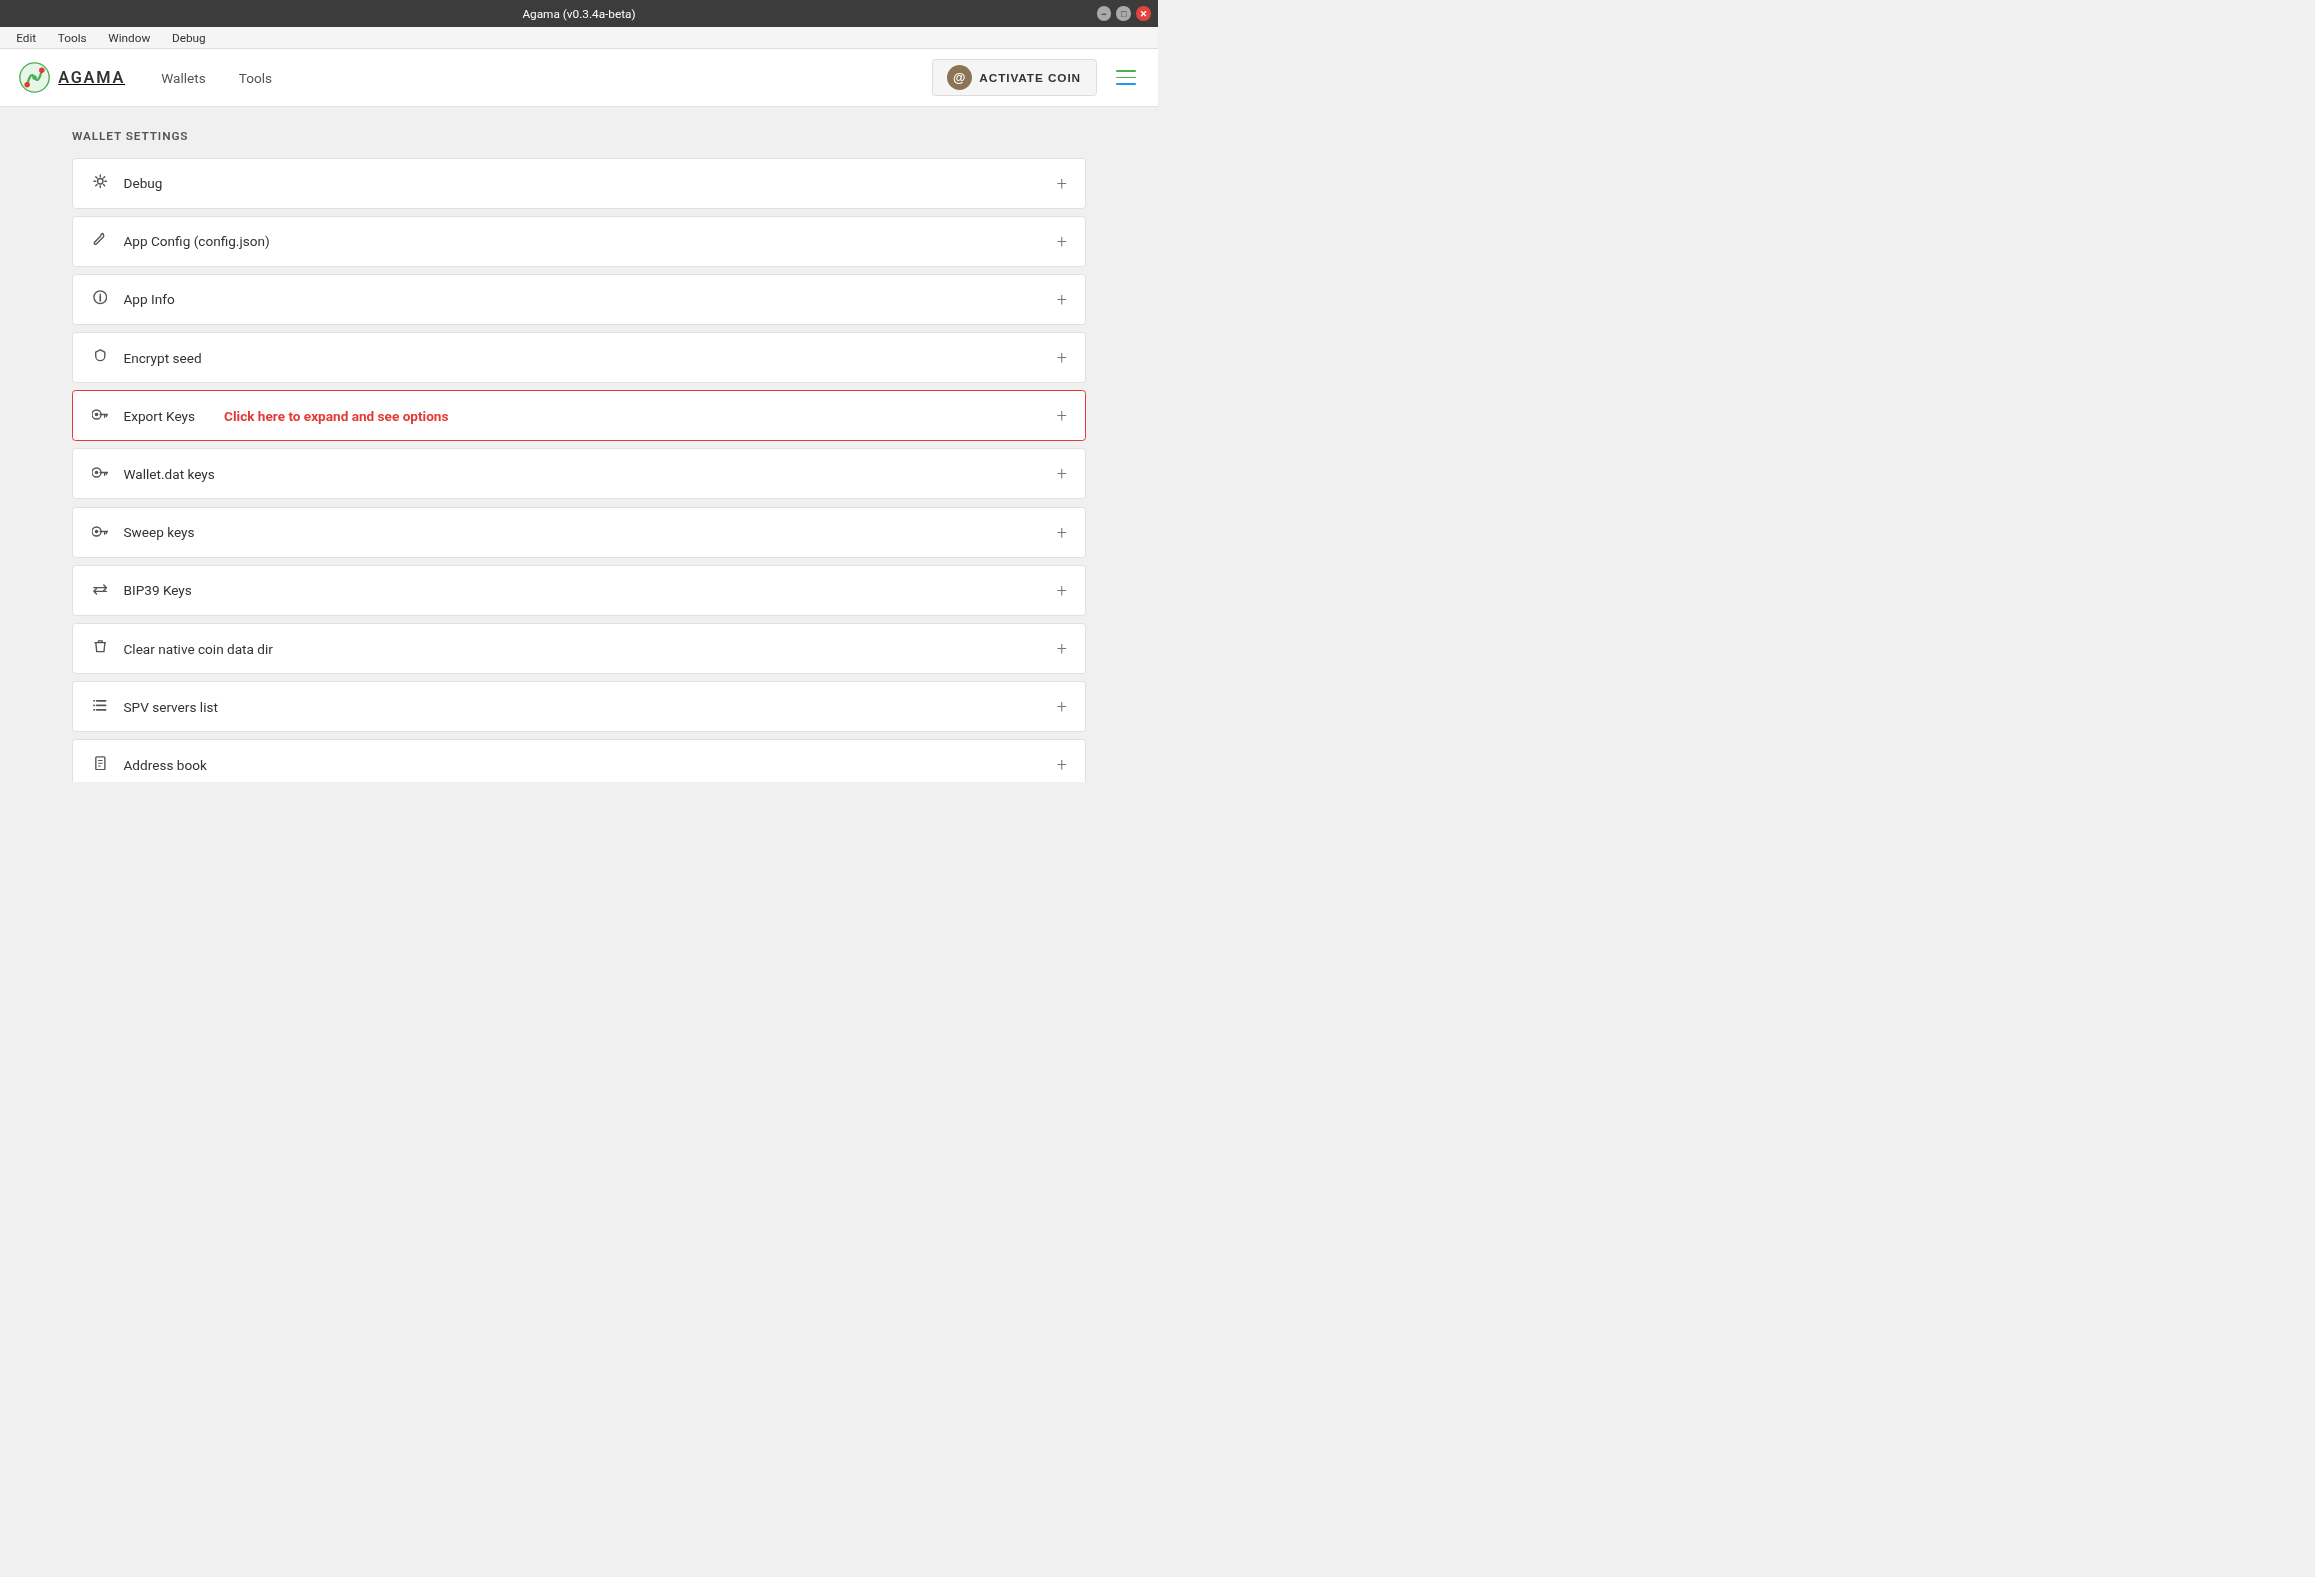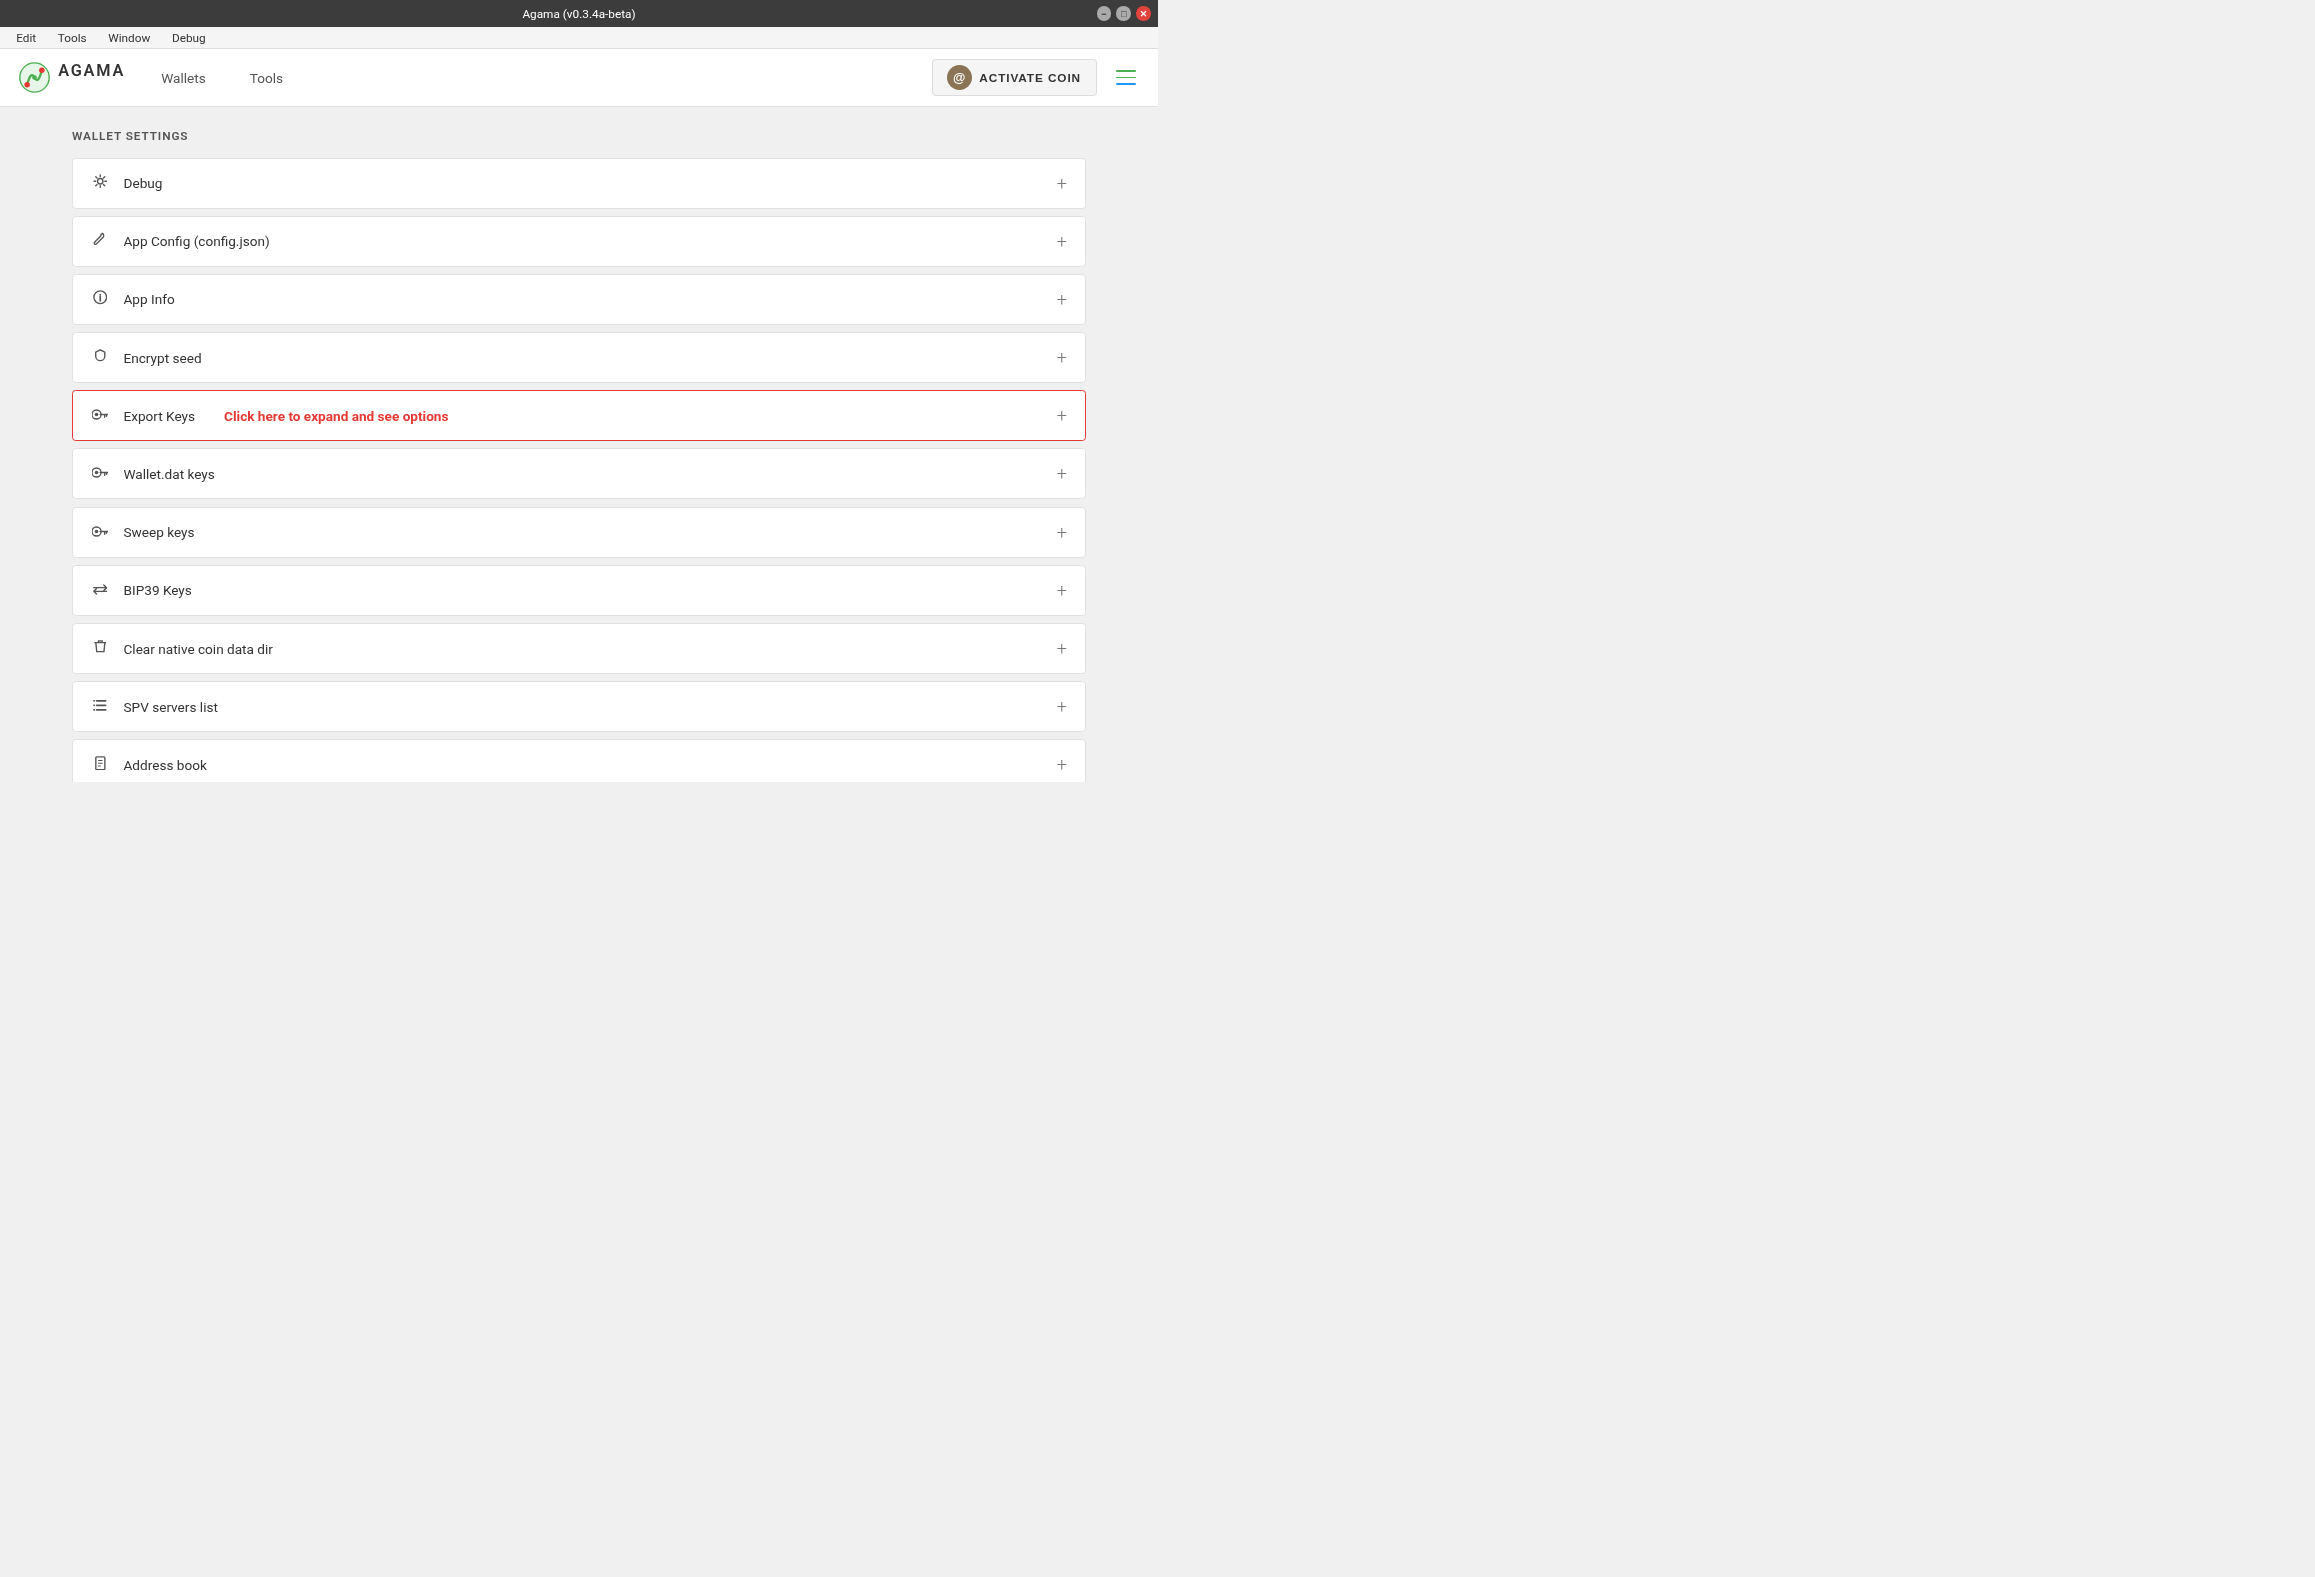--- a/index.html
+++ b/index.html
@@ -73,37 +73,38 @@
       background: #ffffff;
       height: 58px;
       display: flex;
       align-items: center;
       padding: 0 18px;
       border-bottom: 0.9px solid #e0e0e0;
       position: relative;
     }
     .logo-area {
       display: flex;
-      align-items: flex-start;
+      align-items: center;
       gap: 7.2px;
       margin-right: 36px;
+      text-decoration: underline;
     }
     .logo-icon {
       width: 33px;
       height: 33px;
     }
     .logo-text {
       font-size: 16.3px;
       font-weight: 600;
       color: #333;
       letter-spacing: 1.8px;
     }
     .nav-links {
       display: flex;
-      gap: 44px;
+      gap: 33px;
     }
     .nav-link {
       font-size: 13.6px;
       color: #555;
       cursor: pointer;
       padding: 3.6px 0;
     }
 
     .header-right {
       position: absolute;

